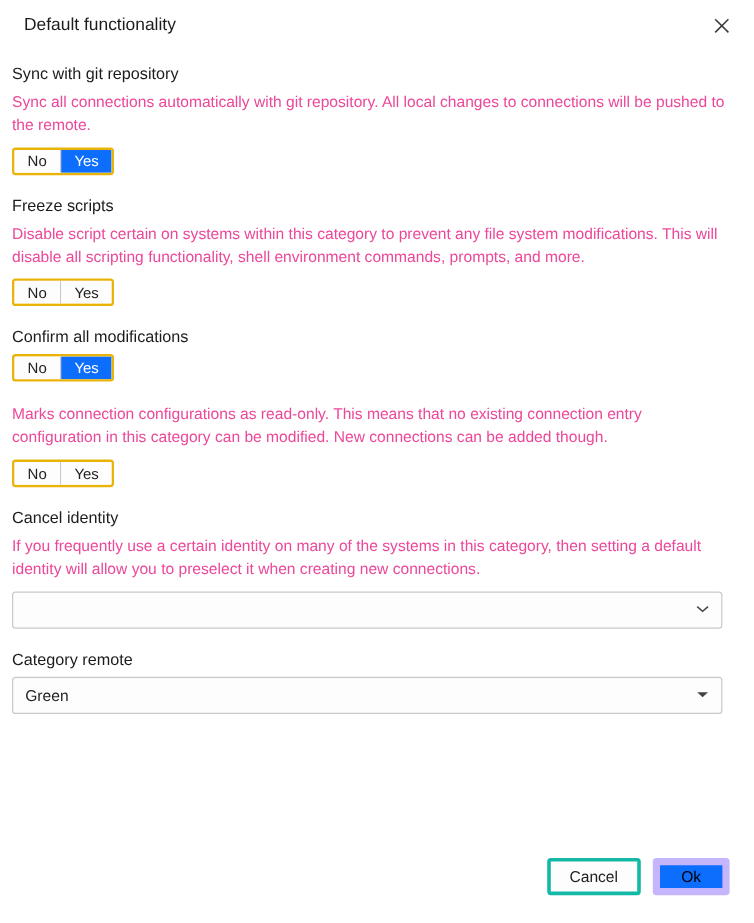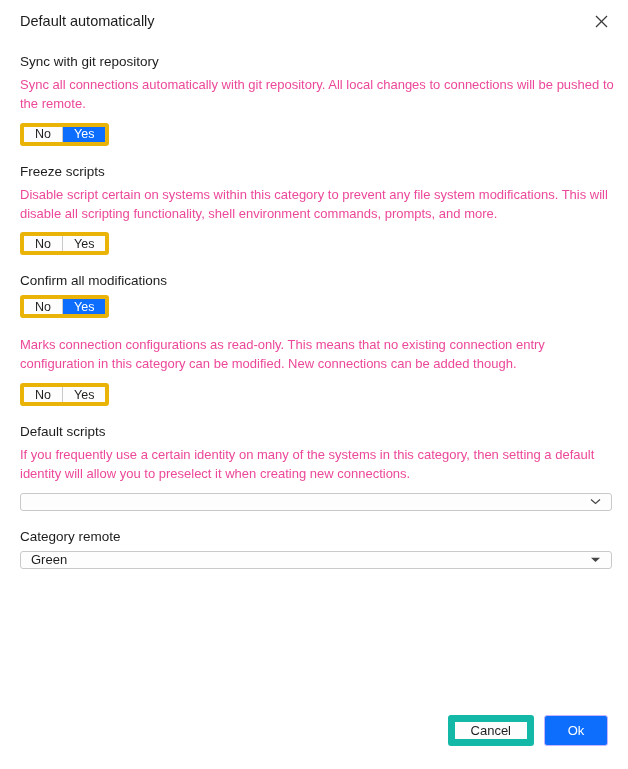--- a/index.html
+++ b/index.html
@@ -41,39 +41,39 @@
     display: flex;
     align-items: center;
     justify-content: center;
     cursor: pointer;
     color: #3a3a3a;
     border-radius: 3px;
   }
 
   .content {
     flex: 1 1 auto;
-    padding: 12px 14px 0 20px;
+    padding: 12px 14px 0 10px;
     overflow: hidden;
   }
   .section { margin-bottom: 18px; }
   .section-title {
     font-size: 13.5px;
     color: #1c1c1c;
     margin-bottom: 7px;
   }
   .section-desc {
     font-size: 13px;
     color: #ec4899;
     line-height: 1.45;
     margin-bottom: 9px;
     max-width: 596px;
   }
   .toggle {
     display: inline-flex;
-    border: 4px solid #eab308;
+    border: 2px solid #eab308;
     border-radius: 3px;
     overflow: hidden;
     height: 23px;
   }
   .toggle .opt {
     min-width: 37px;
     padding: 0 11px;
     display: flex;
     align-items: center;
     justify-content: center;
@@ -83,21 +83,21 @@
     cursor: pointer;
     border-right: 1px solid #c8c8c8;
   }
   .toggle .opt:last-child { border-right: none; }
   .toggle .opt.active {
     background: #0d6efd;
     color: #ffffff;
   }
   .combo {
     width: 592px;
-    height: 18px;
+    height: 31px;
     border: 1px solid #c9c9c9;
     border-radius: 3px;
     background: #fdfdfd;
     display: flex;
     align-items: center;
     padding: 0 10px;
     font-size: 13px;
     color: #1f1f1f;
     cursor: pointer;
   }
@@ -125,38 +125,38 @@
     border-radius: 3px;
     font-size: 13px;
     display: inline-flex;
     align-items: center;
     justify-content: center;
     cursor: pointer;
     padding: 0 16px;
   }
   .btn-secondary {
     background: #fdfdfd;
-    border: 7px solid #14b8a6;
+    border: 3px solid #14b8a6;
     color: #1f1f1f;
     text-align: center;
   }
   .btn-primary {
     background: #0d6efd;
-    border: 1px solid #c4b5fd;
-    color: #ffffff;
+    border: 6px solid #c4b5fd;
+    color: #000000;
     min-width: 64px;
   }
 </style>
 </head>
 <body>
 
 <div class="dialog">
 
   <div class="titlebar">
-    <div class="title-text">Default automatically</div>
+    <div class="title-text">Default functionality</div>
     <div class="close-btn">
       <svg width="13" height="13" viewBox="0 0 13 13" aria-hidden="true">
         <line x1="1" y1="1" x2="12" y2="12" stroke="#3a3a3a" stroke-width="1.3"></line>
         <line x1="12" y1="1" x2="1" y2="12" stroke="#3a3a3a" stroke-width="1.3"></line>
       </svg>
     </div>
   </div>
 
   <div class="content">
 
@@ -188,21 +188,21 @@
 
     <div class="section">
       <div class="section-desc">Marks connection configurations as read-only. This means that no existing connection entry configuration in this category can be modified. New connections can be added though.</div>
       <div class="toggle">
         <div class="opt">No</div>
         <div class="opt">Yes</div>
       </div>
     </div>
 
     <div class="section">
-      <div class="section-title">Default scripts</div>
+      <div class="section-title">Cancel identity</div>
       <div class="section-desc">If you frequently use a certain identity on many of the systems in this category, then setting a default identity will allow you to preselect it when creating new connections.</div>
       <div class="combo empty">
         <span class="val"></span>
         <span class="chev">
           <svg width="11" height="7" viewBox="0 0 11 7" aria-hidden="true">
             <polyline points="1,1.5 5.5,5.5 10,1.5" fill="none" stroke="#444" stroke-width="1.2"></polyline>
           </svg>
         </span>
       </div>
     </div>

